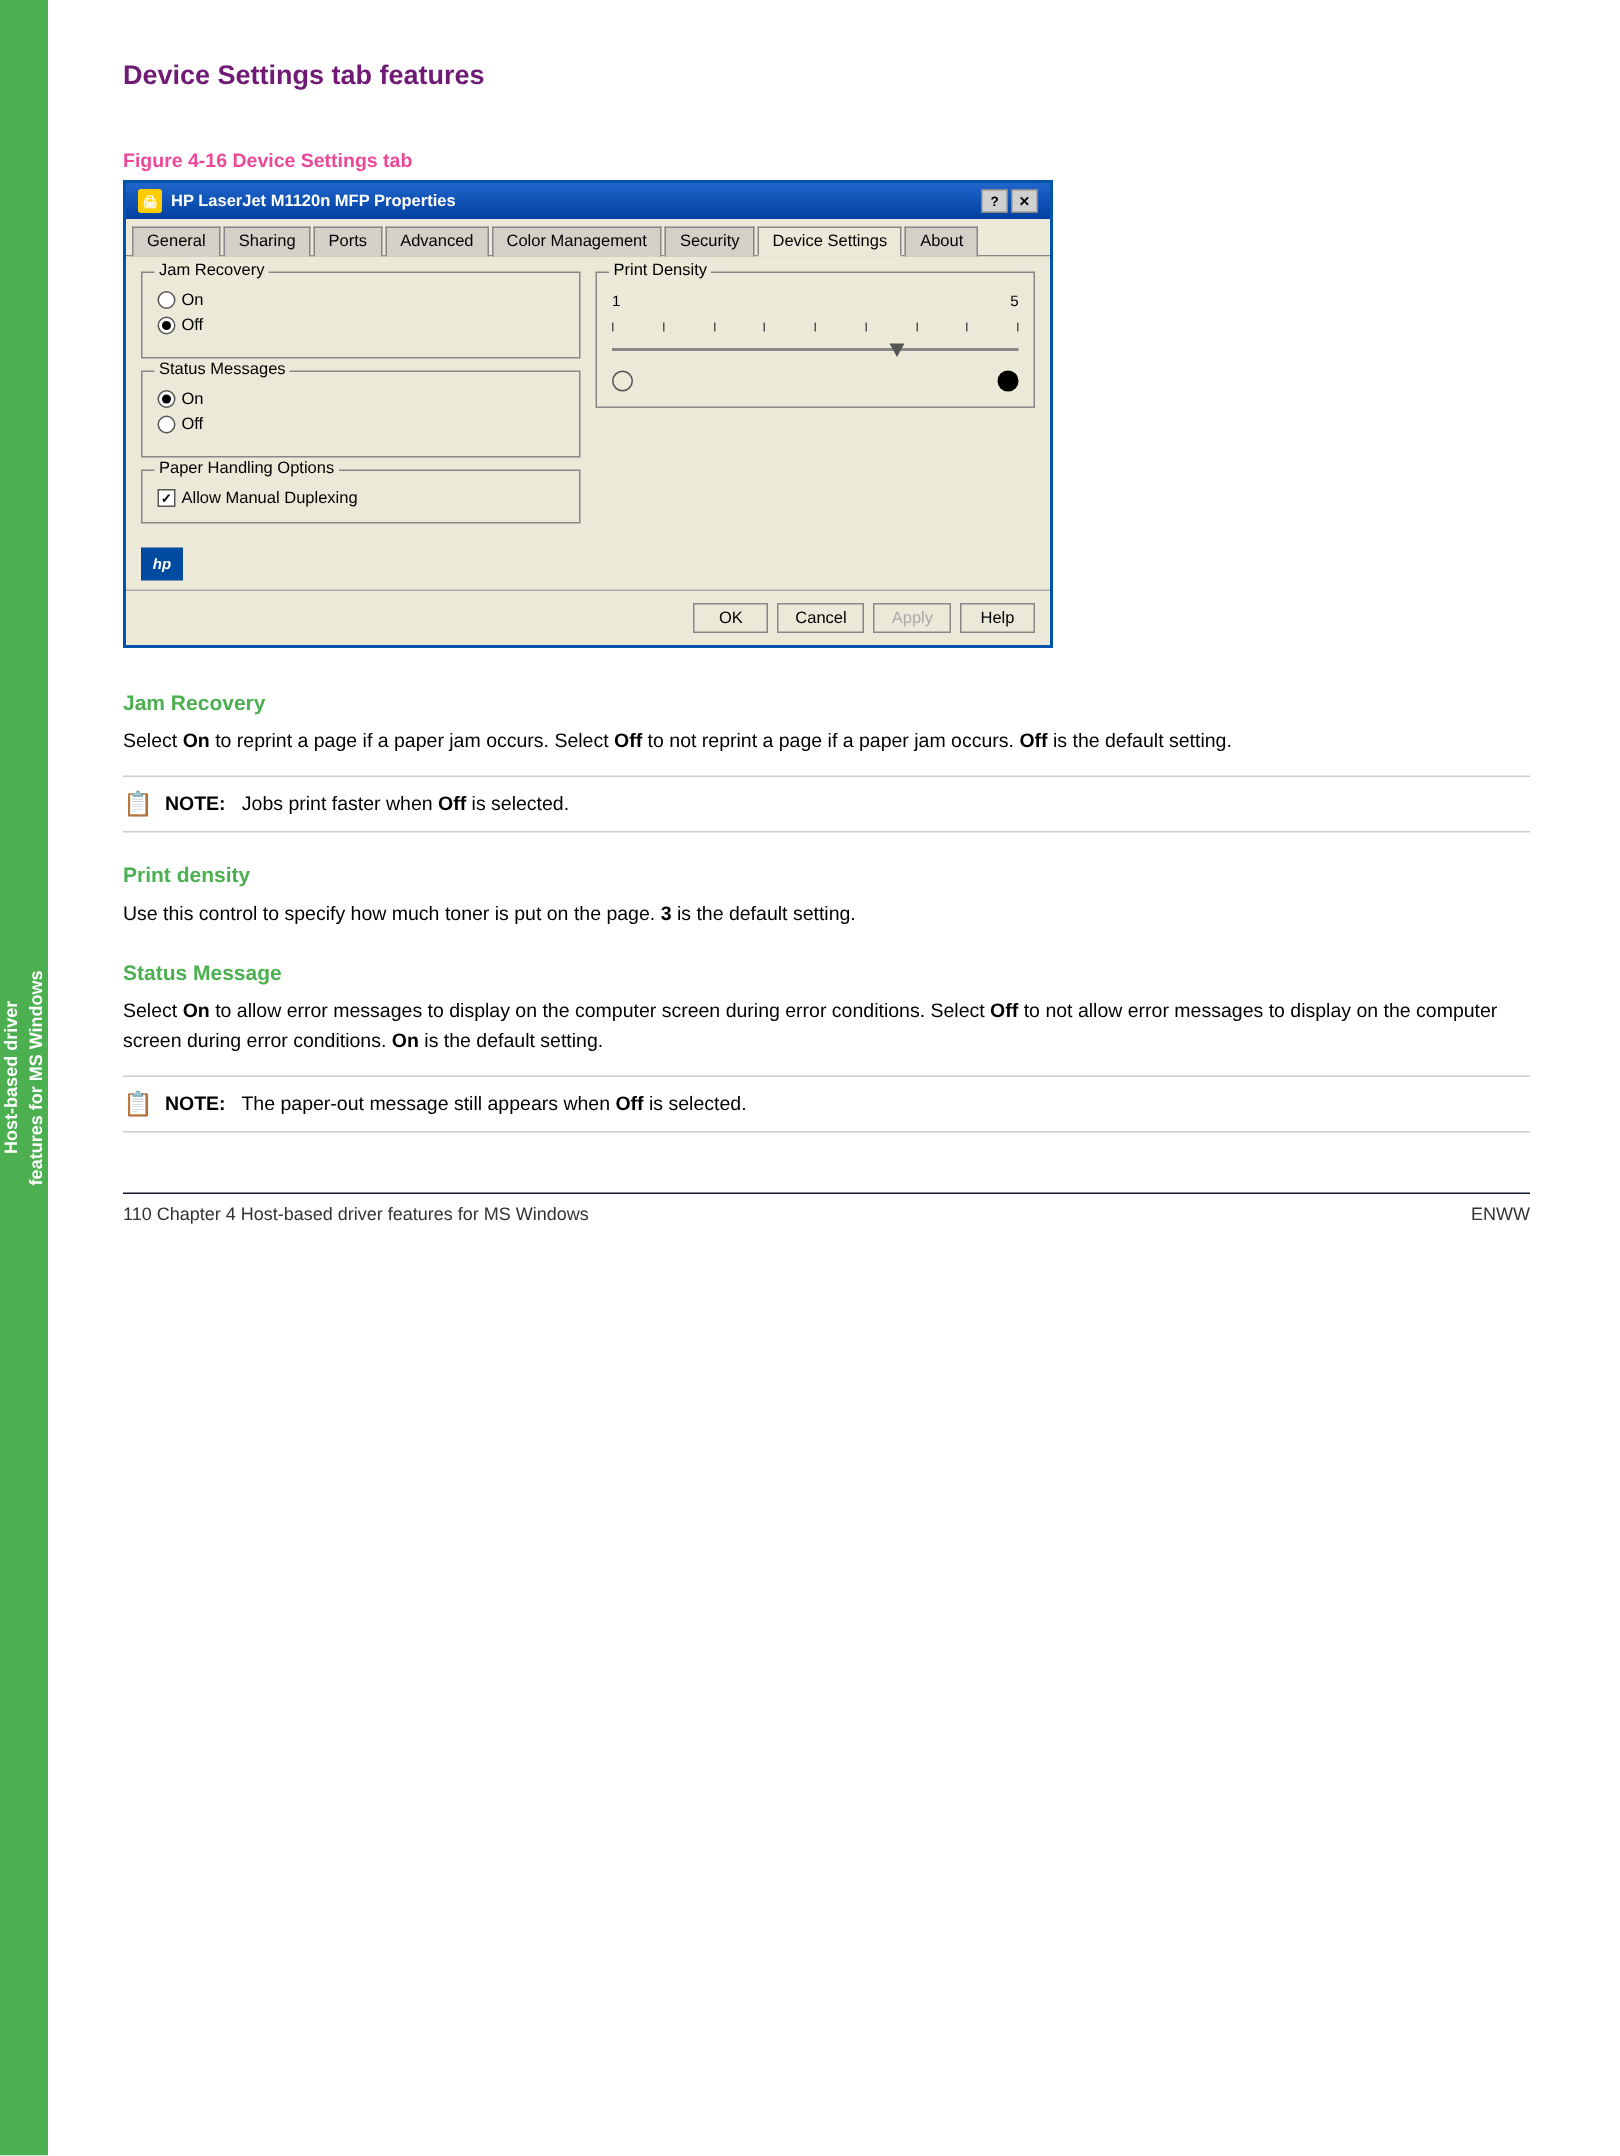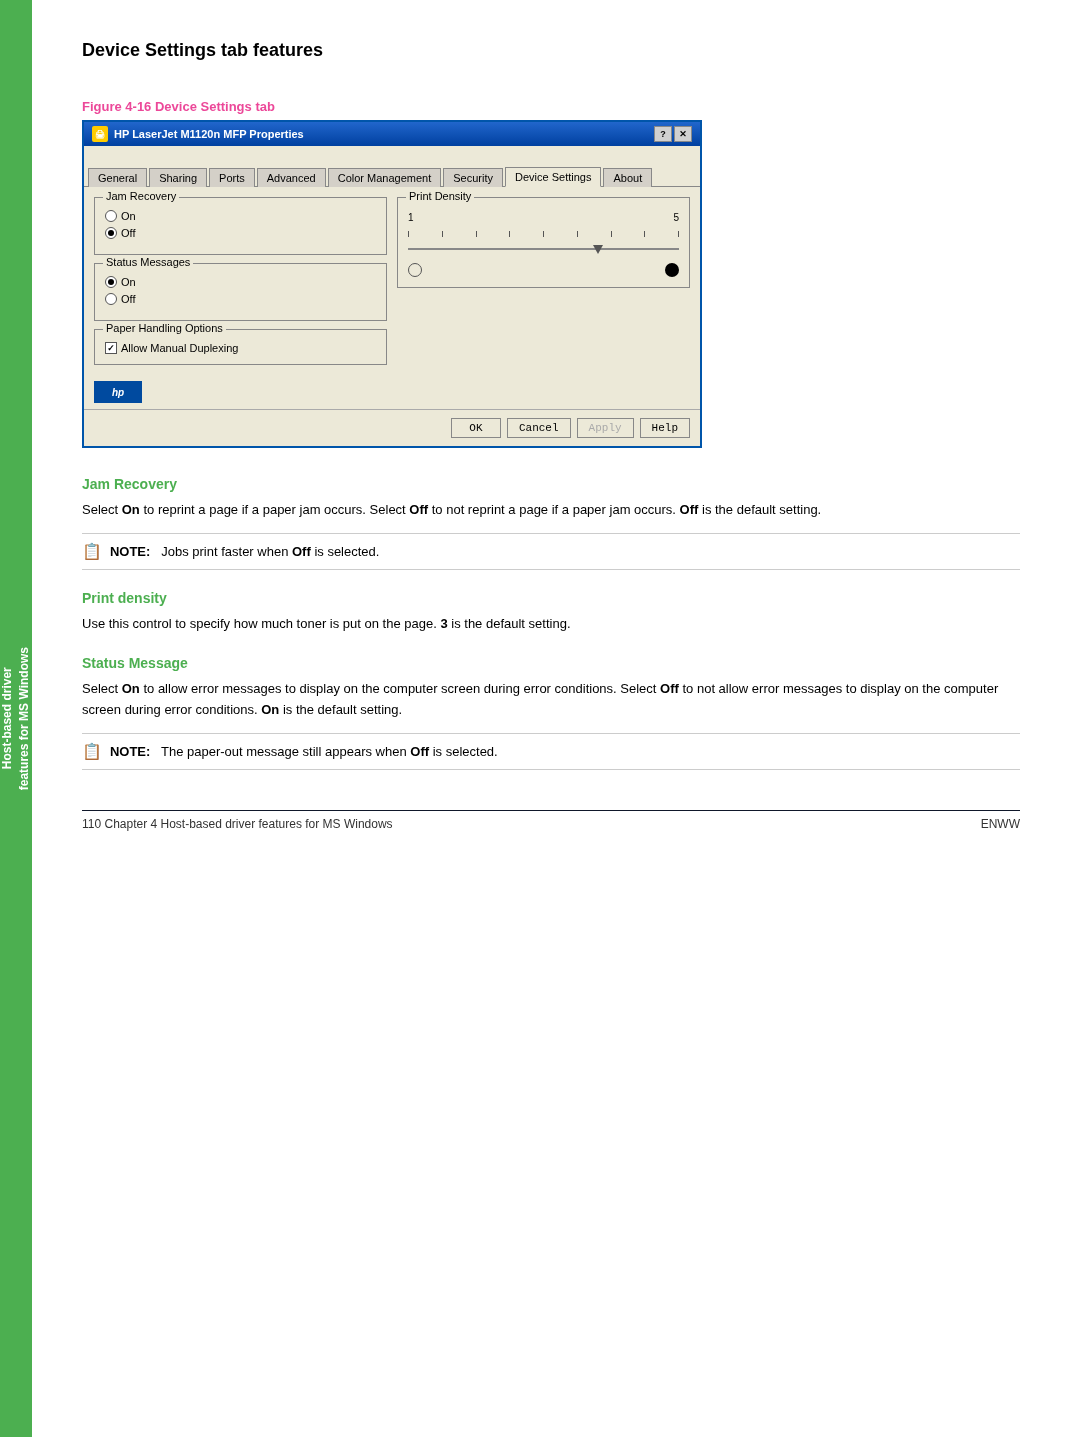--- a/index.html
+++ b/index.html
@@ -40,21 +40,21 @@
     }
 
     
     .main-content {
       flex: 1;
       padding: 40px 60px 40px 50px;
     }
 
     
     .page-heading {
-      color: #000000;
+      color: #701a75;
       font-size: 18px;
       font-weight: bold;
       margin-bottom: 16px;
     }
 
     .intro-text {
       margin-bottom: 18px;
       line-height: 1.5;
       font-size: 13px;
     }
@@ -120,25 +120,24 @@
       justify-content: center;
       font-size: 9px;
       cursor: pointer;
       color: #000;
       font-weight: bold;
     }
 
     
     .dialog-tabs {
       display: flex;
-      padding: 20px 4px 0;
+      padding: 4px 4px 0;
       background: #ece9d8;
       border-bottom: 1px solid #888;
       flex-wrap: wrap;
-      align-items: center;
     }
 
     .dialog-tab {
       padding: 3px 9px;
       border: 1px solid #888;
       border-bottom: none;
       background: #d4d0c8;
       margin-right: 2px;
       cursor: pointer;
       font-size: 11px;
@@ -319,34 +318,33 @@
       background: #ece9d8;
     }
 
     .dialog-button {
       padding: 3px 11px;
       background: #ece9d8;
       border: 1px solid #888;
       font-size: 11px;
       cursor: pointer;
       min-width: 50px;
-      font-family: Liberation Mono, monospace;
     }
 
     .dialog-button:disabled, .dialog-button.disabled {
       color: #aaa;
     }
 
     .hp-logo-area {
       padding: 6px 10px;
       background: #ece9d8;
     }
 
     .hp-logo-box {
-      width: 48px;
+      width: 28px;
       height: 22px;
       background: #004a9f;
       display: flex;
       align-items: center;
       justify-content: center;
       color: #fff;
       font-size: 10px;
       font-weight: bold;
       font-style: italic;
     }

